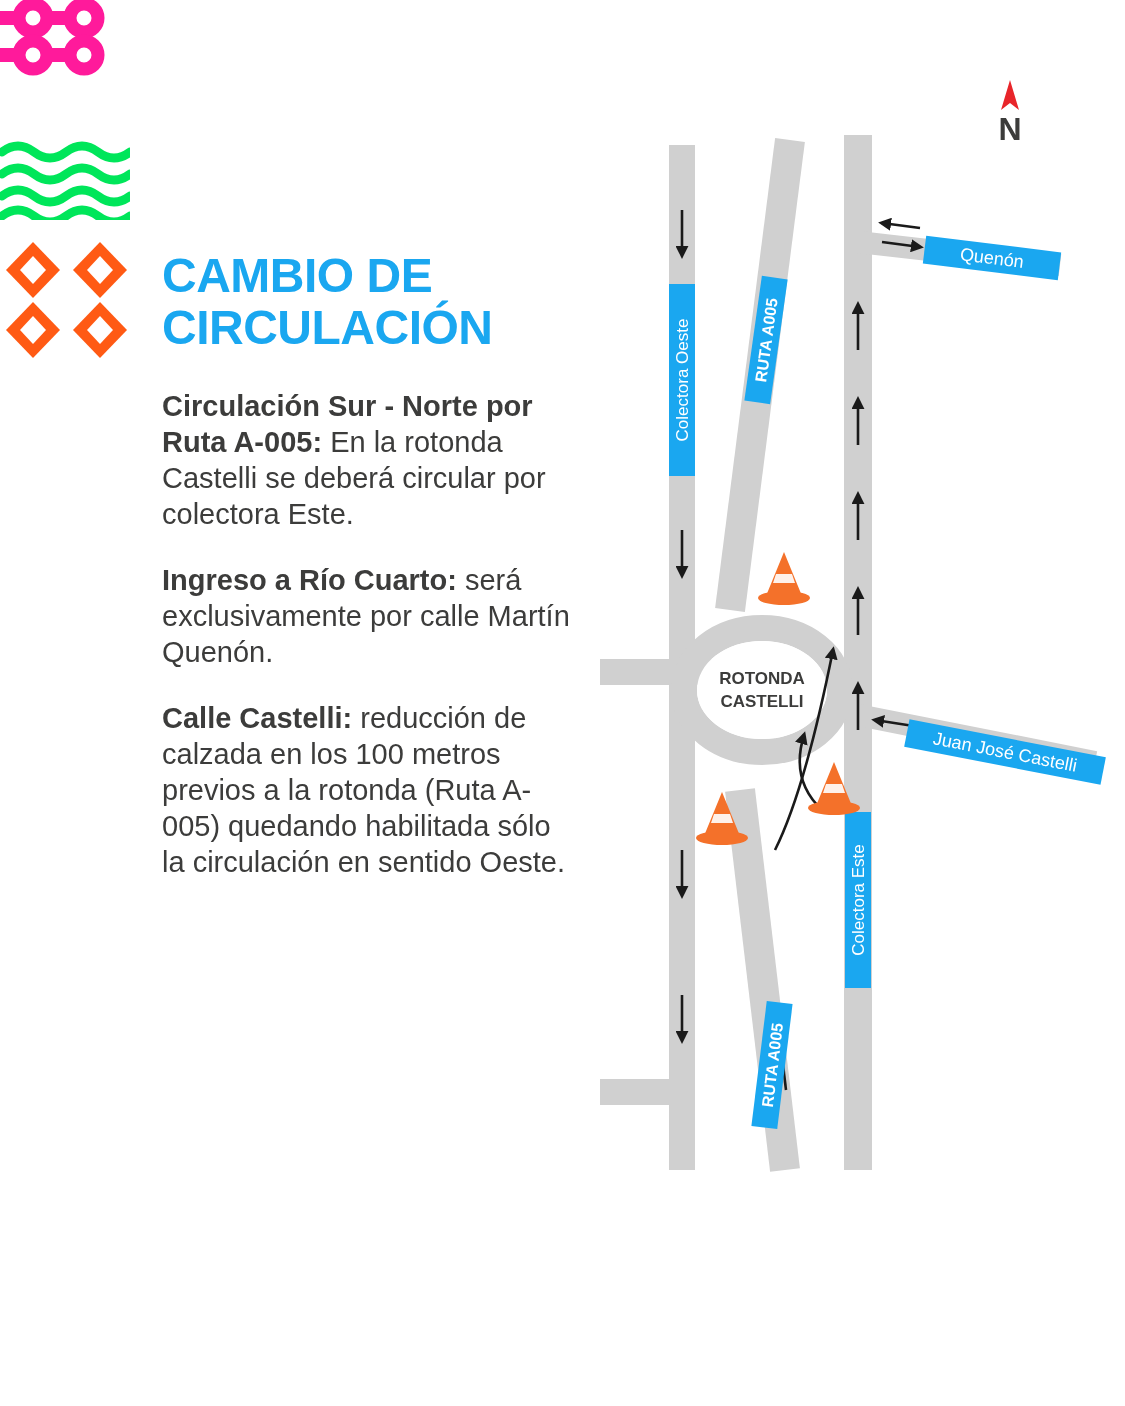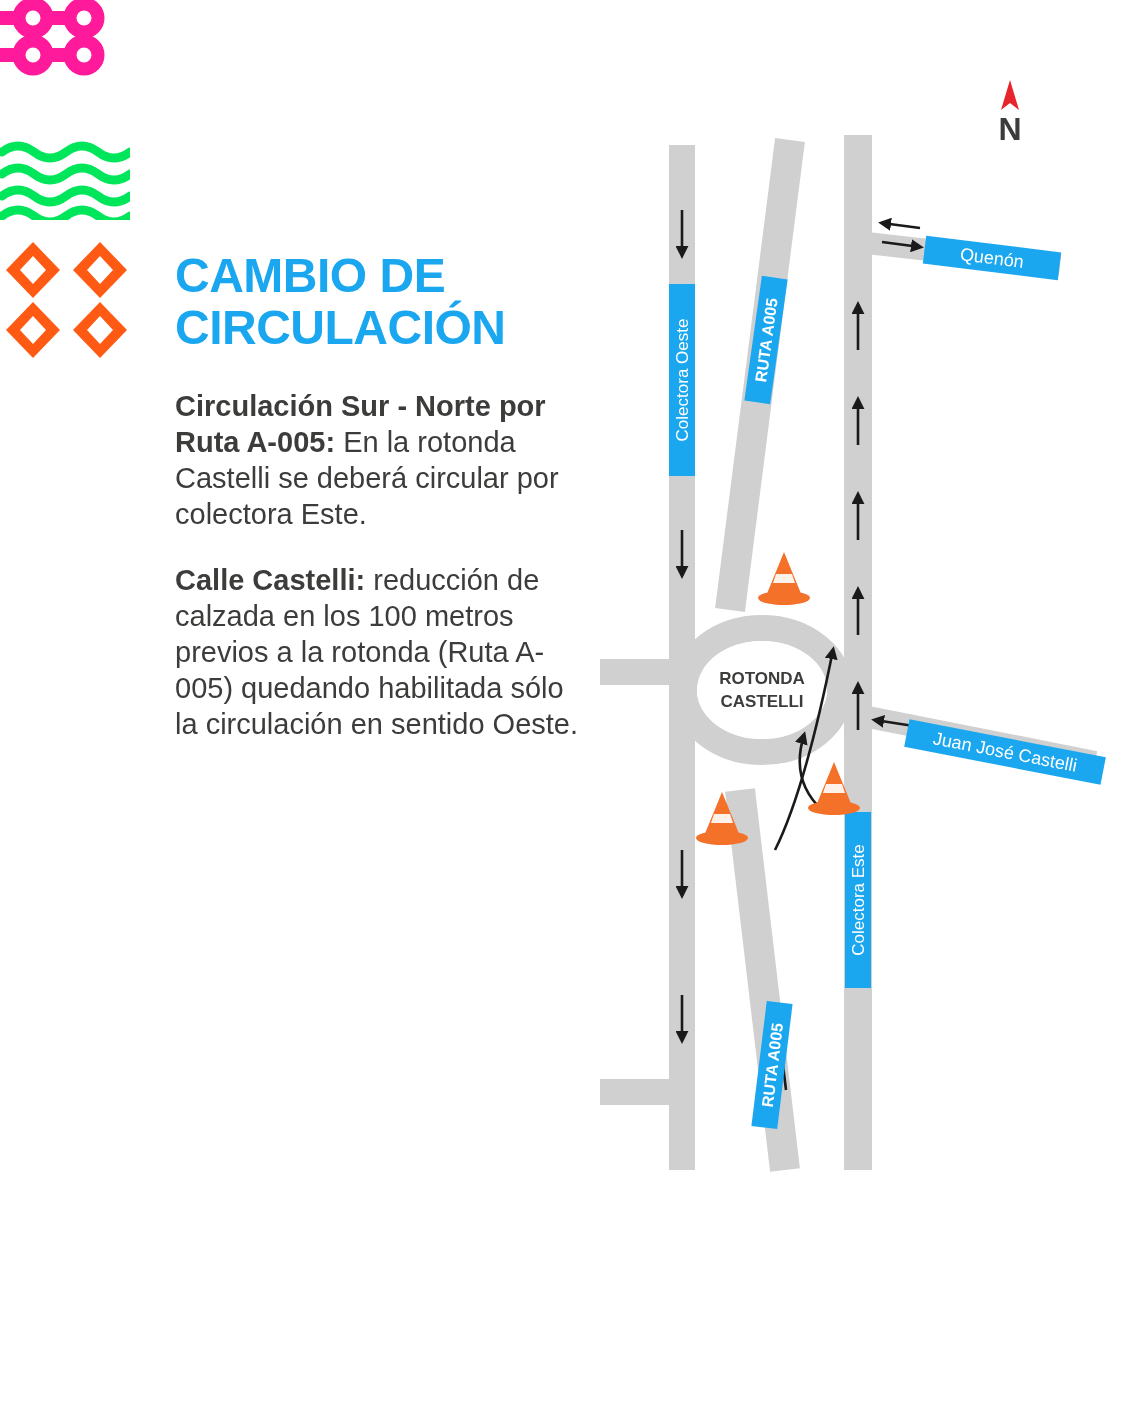--- a/index.html
+++ b/index.html
@@ -11,21 +11,21 @@
     overflow:hidden;
   }
 
   
   .brand-marks{position:absolute;left:0;top:0;width:130px;height:370px;}
   .mark-circles{position:absolute;left:0;top:0;width:130px;height:80px;}
   .waves{position:absolute;left:0;top:140px;width:130px;height:80px;}
   .diamonds{position:absolute;left:0;top:240px;width:130px;height:120px;}
 
   
-  .content{position:absolute;left:175px;top:250px;width:420px;}
+  .content{position:absolute;left:162px;top:250px;width:420px;}
   h1.title{
     color:#1aa7f0;
     font-size:48px;
     line-height:52px;
     font-weight:bold;
     margin:0 0 34px 0;
     letter-spacing:-0.5px;
   }
   .para{
     color:#3c3c3b;
@@ -95,20 +95,23 @@
   </svg>
 </div>
 
 <div class="content">
   <h1 class="title">CAMBIO DE CIRCULACIÓN</h1>
 
   <p class="para">
     <b>Circulación Sur - Norte por Ruta A-005:</b><span> En la rotonda Castelli se deberá circular por colectora Este.</span>
   </p>
 
+  <p class="para">
+    <b>Ingreso a Río Cuarto:</b><span> será exclusivamente por calle Martín Quenón.</span>
+  </p>
 
   <p class="para">
     <b>Calle Castelli:</b><span> reducción de calzada en los 100 metros previos a la rotonda (Ruta A-005) quedando habilitada sólo la circulación en sentido Oeste.</span>
   </p>
 
 </div>
 
 <div class="north">
   <svg width="30" height="34" viewBox="0 0 30 34" style="display:block;margin:0 auto;">
     <path d="M15 0 L24 30 L15 23 L6 30 Z" fill="#e8252a"></path>

